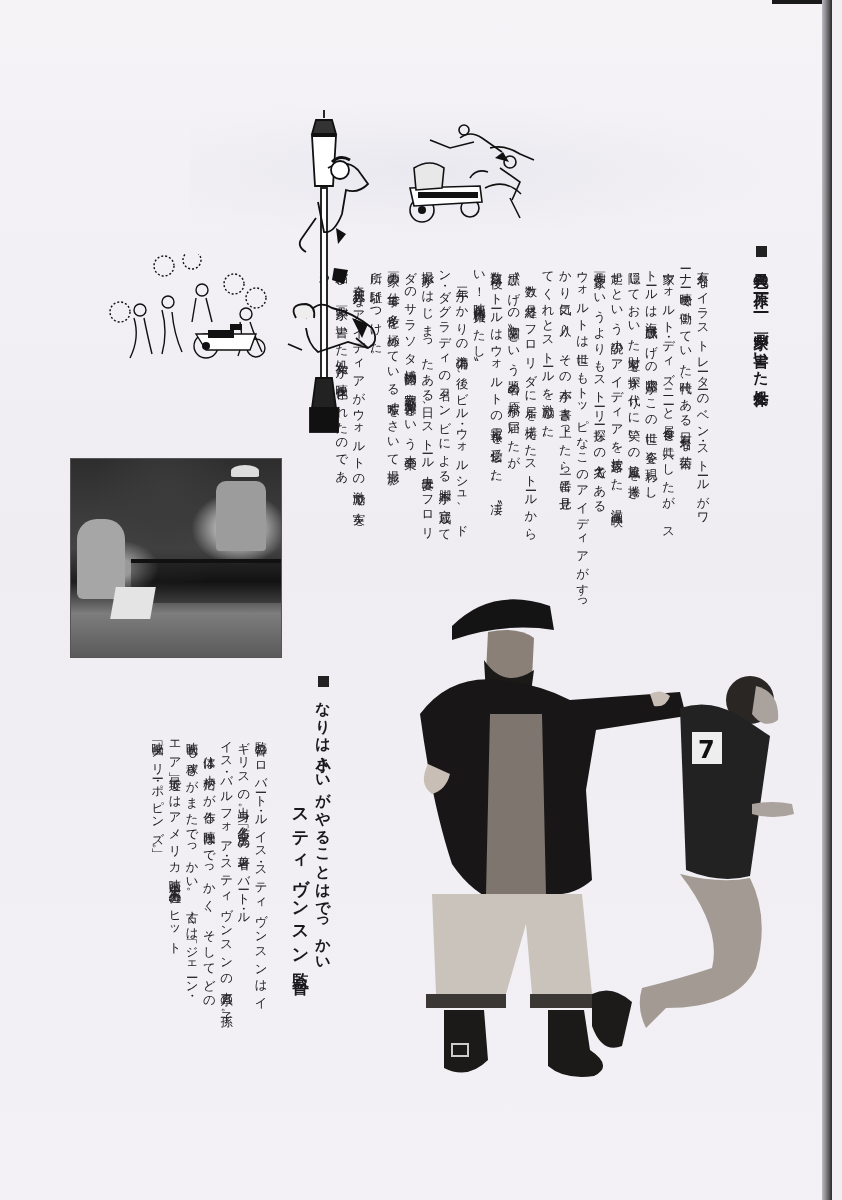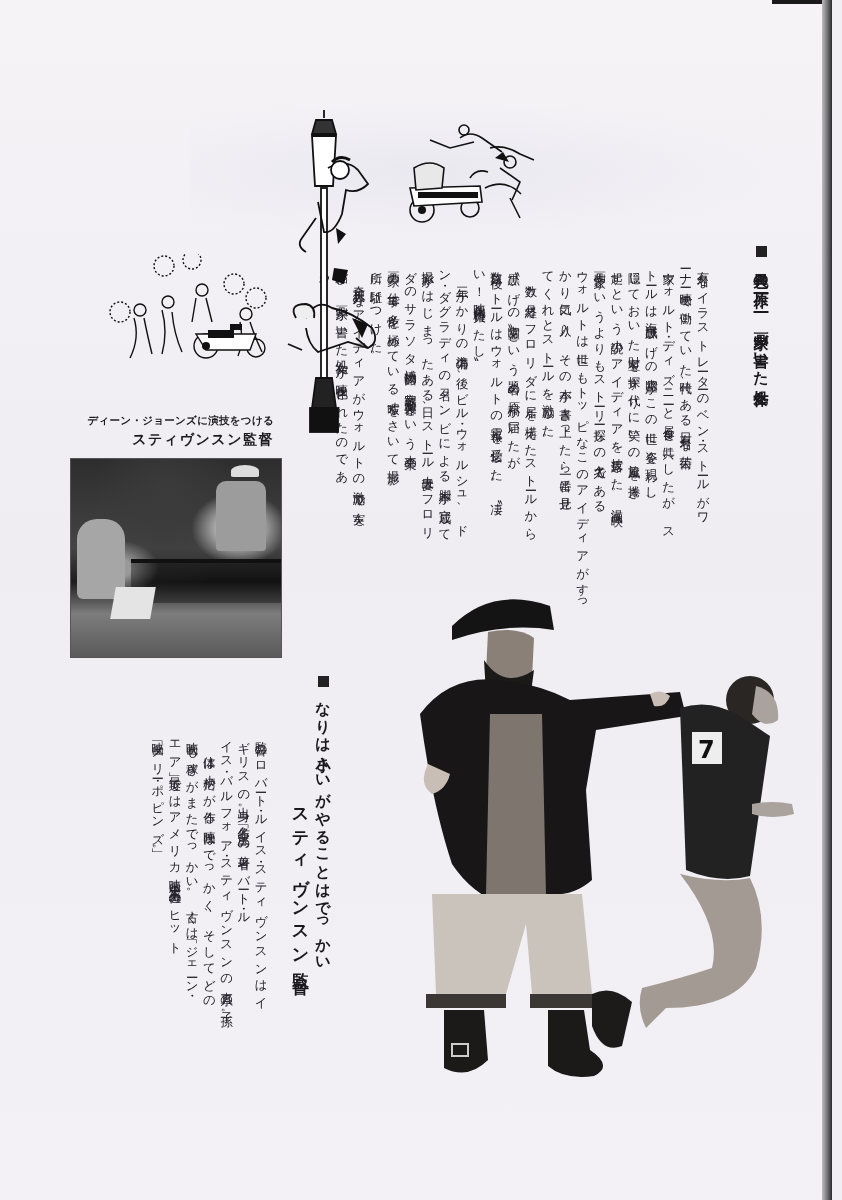--- a/index.html
+++ b/index.html
@@ -165,24 +165,20 @@
         <path d="M90 80 h60 l-6 16 h-44 z" fill="#fff"></path>
       </g>
       <g fill="#111">
           <path d="M102 76 h26 v8 h-26z"></path>
           <circle cx="100" cy="92" r="4"></circle>
           <path d="M124 70 h12 v6 h-12z"></path>
         </g>
     </svg>
   </div>
 
-  <div class="caption" style="left:74px; top:414px; width:200px;">
-    <div style="font-size:10.5px; letter-spacing:0.3px;">ディーン・ジョーンズに演技をつける</div>
-    <div style="font-size:14px; letter-spacing:1.5px; margin-top:3px;">スティヴンスン監督</div>
-  </div>
 
   <div class="photo">
     <div class="man1"></div>
     <div class="man2"></div>
     <div class="hat"></div>
     <div class="car"></div>
     <div class="paper"></div>
   </div>
 
   <div class="vtext heading" style="left:314px; top:676px;"><span class="sq"></span><span>なりは小さいがやることはでっかい</span></div>

